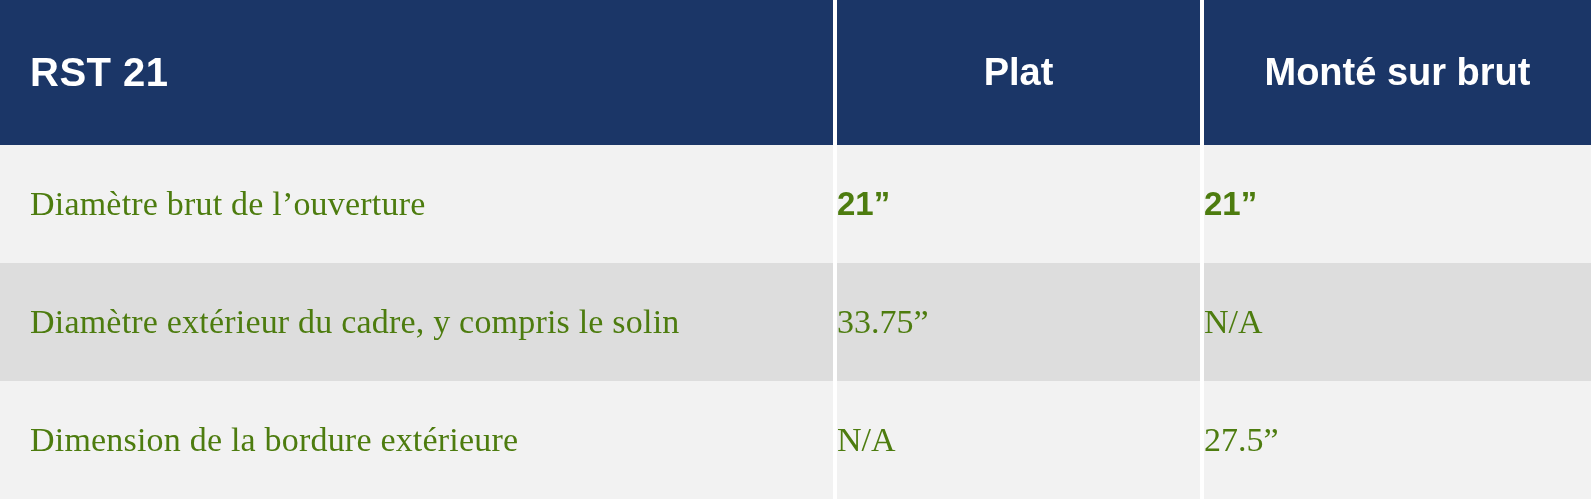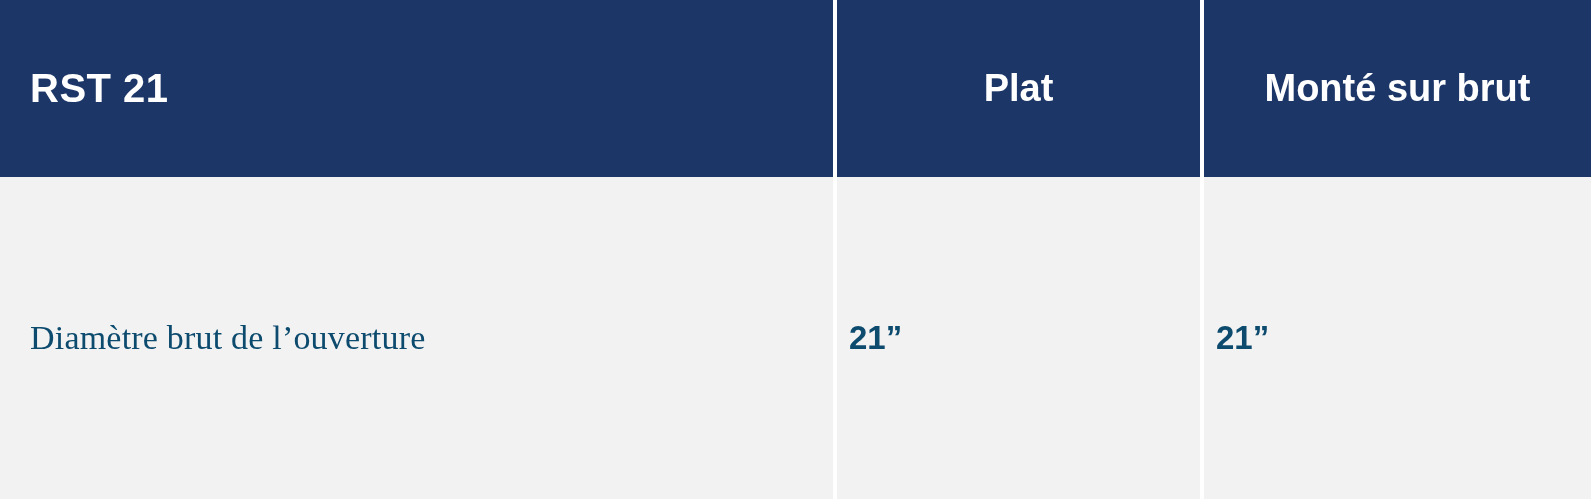--- a/index.html
+++ b/index.html
@@ -21,21 +21,21 @@
   }
   .spec-table col.c-label { width: 835px; }
   .spec-table col.c-flat  { width: 367px; }
   .spec-table col.c-frame { width: 389px; }
 
   thead th {
     background: #1b3667;
     color: #ffffff;
     height: 145px;
     vertical-align: middle;
-    padding: 16px;
+    padding: 0;
     border: none;
   }
   thead th.h-title {
     text-align: left;
     padding-left: 30px;
     font-size: 40px;
     font-weight: bold;
     letter-spacing: 0.5px;
   }
   thead th.h-col {
@@ -45,23 +45,23 @@
     line-height: 1.12;
     border-left: 4px solid #ffffff;
     padding: 0 14px;
   }
 
   tbody tr { height: 88px; }
   tbody tr.odd  td { background: #f2f2f2; }
   tbody tr.even td { background: #dddddd; }
 
   tbody td {
-    padding: 12px;
+    padding: 0;
     border: none;
-    color: #0c4a6e;
+    color: #4d7c0f;
     font-size: 33px;
     vertical-align: middle;
   }
   tbody td.label {
     text-align: left;
     padding-left: 30px;
     font-family: "Liberation Serif", serif;
     font-size: 34px;
     letter-spacing: 0.2px;
   }
@@ -92,14 +92,24 @@
       <th class="h-col">Plat</th>
       <th class="h-col">Monté sur brut</th>
     </tr>
   </thead>
   <tbody>
     <tr class="odd">
       <td class="label">Diamètre brut de l’ouverture</td>
       <td class="val strong">21”</td>
       <td class="val strong">21”</td>
     </tr>
+    <tr class="even">
+      <td class="label">Diamètre extérieur du cadre, y compris le solin</td>
+      <td class="val">33.75”</td>
+      <td class="val">N/A</td>
+    </tr>
+    <tr class="odd">
+      <td class="label">Dimension de la bordure extérieure</td>
+      <td class="val">N/A</td>
+      <td class="val">27.5”</td>
+    </tr>
   </tbody>
 </table>
 
 </body></html>

